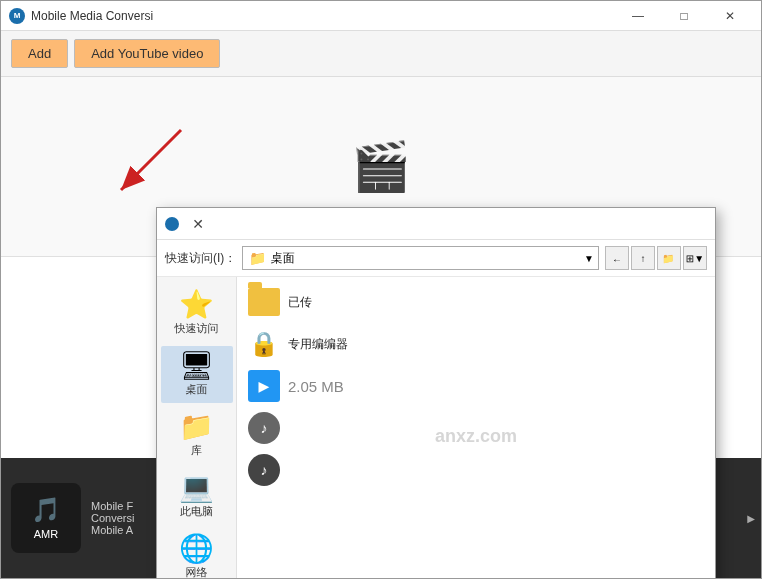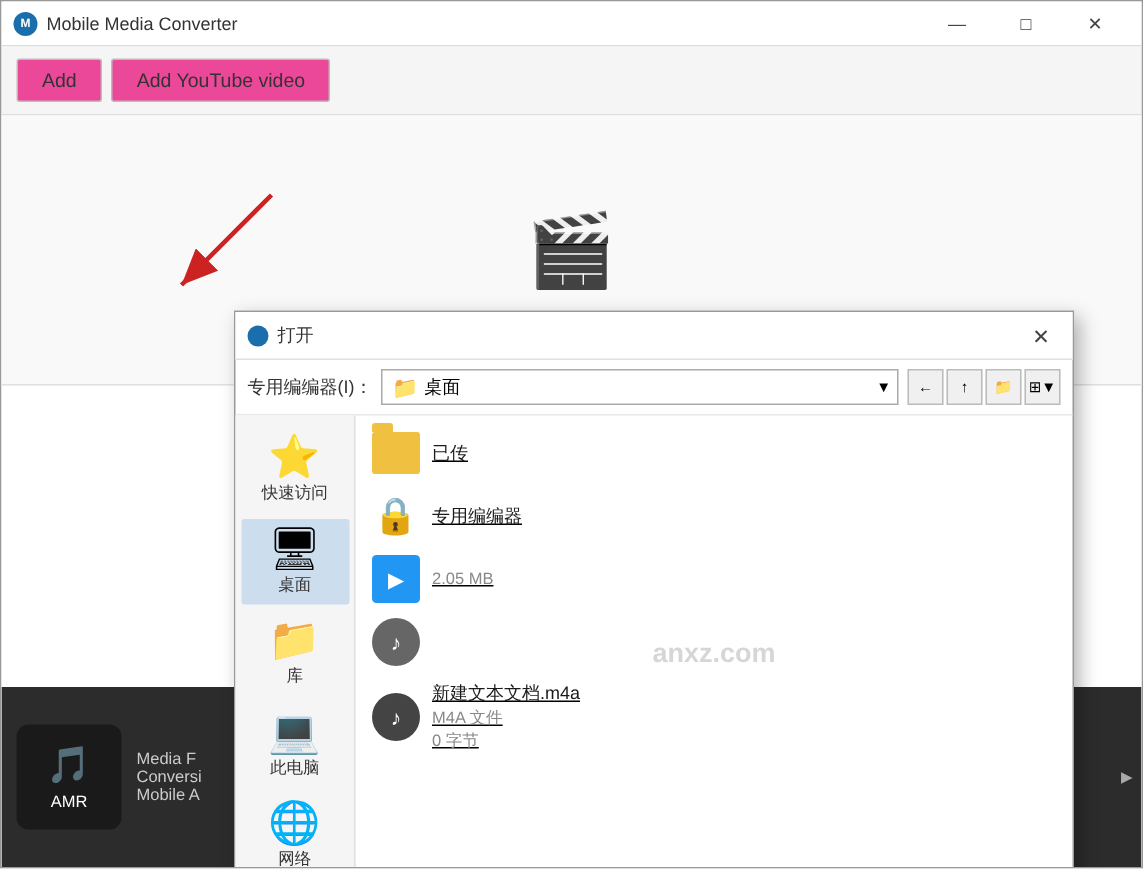--- a/index.html
+++ b/index.html
@@ -71,21 +71,21 @@
     .toolbar {
       background: #f5f5f5;
       padding: 8px 10px;
       display: flex;
       gap: 6px;
       border-bottom: 1px solid #ddd;
     }
     .toolbar-btn {
       padding: 6px 16px;
       border: 1px solid #bbb;
-      background: #ec4899;
+      background: #fdba74;
       cursor: pointer;
       font-size: 13px;
       color: #333;
       border-radius: 2px;
     }
 
     
     .main-content {
       flex: 1;
       background: #fff;
@@ -342,28 +342,27 @@
       content: '';
       position: absolute;
       top: -6px; left: 0;
       width: 14px; height: 6px;
       background: #f0c040;
       border-radius: 2px 2px 0 0;
     }
     .file-info {
       display: flex;
       flex-direction: column;
-      text-decoration: underline;
     }
     .file-name {
       font-size: 12px;
       color: #1a1a1a;
     }
     .file-meta {
-      font-size: 11px;
+      font-size: 15px;
       color: #888;
     }
     .file-video-icon {
       width: 32px;
       height: 32px;
       background: #2196F3;
       border-radius: 3px;
       display: flex;
       align-items: center;
       justify-content: center;
@@ -396,21 +395,21 @@
       z-index: 1;
     }
   </style>
 </head>
 <body>
 
 <div class="app-window">
 
   <div class="title-bar">
     <div class="title-bar-icon">M</div>
-    <span class="title-bar-text">Mobile Media Converter</span>
+    <span class="title-bar-text">Mobile Media Conversi</span>
     <div class="title-bar-controls">
       <button class="title-bar-btn">—</button>
       <button class="title-bar-btn">□</button>
       <button class="title-bar-btn close">✕</button>
     </div>
   </div>
 
   <div class="toolbar">
     <button class="toolbar-btn">Add</button>
     <button class="toolbar-btn">Add YouTube video</button>
@@ -421,21 +420,21 @@
     <div class="drop-zone">
       <div class="drop-zone-icon">🎬</div>
     </div>
 
     <div class="bottom-panel">
       <div class="amr-badge">
         <div class="amr-icon">🎵</div>
         <span>AMR</span>
       </div>
       <div class="bottom-info">
-        <div>Media F</div>
+        <div>Mobile F</div>
         <div>Conversi</div>
         <div>Mobile A</div>
       </div>
       <div class="scroll-arrow">▶</div>
     </div>
 
     <svg class="red-arrow" viewBox="0 0 100 80" xmlns="http://www.w3.org/2000/svg">
       <defs>
         <marker id="arrowhead" markerWidth="8" markerHeight="7" refX="8" refY="3.5" orient="auto">
           <polygon points="0 0, 8 3.5, 0 7" fill="#cc2222"></polygon>
@@ -443,26 +442,25 @@
       </defs>
       <line x1="80" y1="5" x2="20" y2="65" stroke="#cc2222" stroke-width="3" marker-end="url(#arrowhead)"></line>
     </svg>
 
     <div class="dialog-overlay">
 
       <div class="open-dialog">
 
         <div class="dialog-title-bar">
           <div class="dialog-title-icon"></div>
-          <span class="dialog-title-text">打开</span>
           <button class="dialog-close-btn">✕</button>
         </div>
 
         <div class="location-bar">
-          <span class="location-label">专用编编器(I)：</span>
+          <span class="location-label">快速访问(I)：</span>
           <div class="location-combo">
             <span class="location-folder-icon">📁</span>
             <span>桌面</span>
             <span class="location-combo-arrow">▼</span>
           </div>
           <div class="location-toolbar">
             <button class="loc-toolbar-btn">←</button>
             <button class="loc-toolbar-btn">↑</button>
             <button class="loc-toolbar-btn">📁</button>
             <button class="loc-toolbar-btn">⊞▼</button>
@@ -526,25 +524,20 @@
             <div class="file-item">
               <div class="file-icon">
                 <div class="file-audio-icon">♪</div>
               </div>
             </div>
 
             <div class="file-item">
               <div class="file-icon">
                 <div class="file-audio-icon" style="background:#444;">♪</div>
               </div>
-              <div class="file-info">
-                <span class="file-name">新建文本文档.m4a</span>
-                <span class="file-meta">M4A 文件</span>
-                <span class="file-meta">0 字节</span>
-              </div>
             </div>
 
           </div>
 
         </div>
 
       </div>
     </div>
 
   </div>

